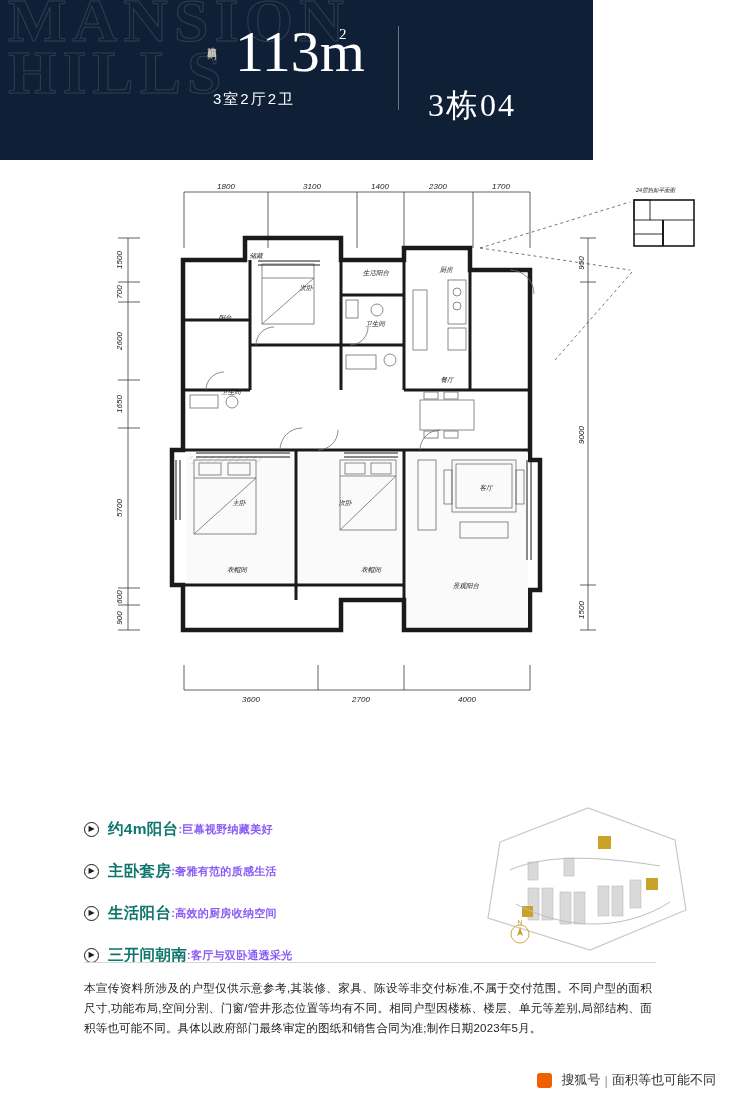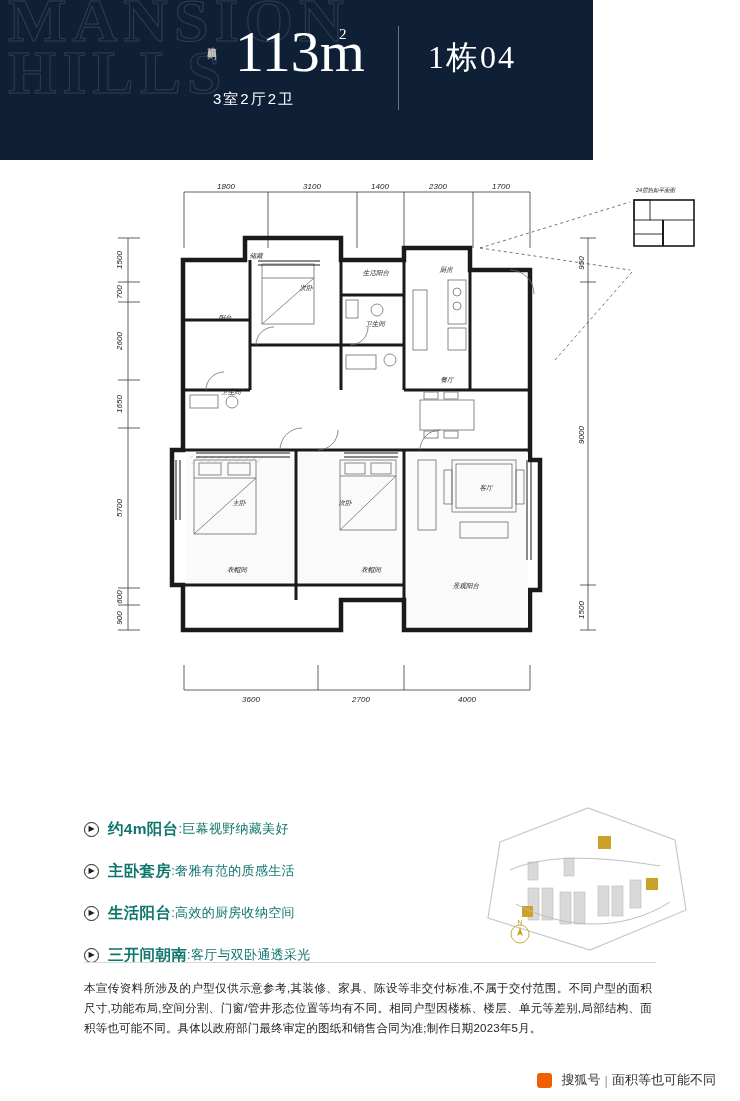--- a/index.html
+++ b/index.html
@@ -86,21 +86,21 @@
     display:flex;align-items:center;height:42px;
   }
   .feat-icon{
     width:13px;height:13px;border-radius:50%;
     border:1px solid #1c1c1c;
     display:inline-flex;align-items:center;justify-content:center;
     font-size:8px;line-height:1;margin-right:9px;flex:none;
     color:#1c1c1c;
   }
   .feat-strong{font-size:15.5px;font-weight:700;color:#0f766e;letter-spacing:.3px;}
-  .feat-rest{font-size:13px;font-weight:400;color:#0f766e;letter-spacing:.3px;}
+  .feat-rest{font-size:11px;font-weight:700;color:#8b5cf6;letter-spacing:.3px;}
 
   
   .sitemap{position:absolute;left:470px;top:800px;width:240px;height:160px;}
 
   
   .divider-line{
     position:absolute;left:84px;top:962px;width:572px;height:1px;background:#d8d8d8;
   }
   .disclaimer{
     position:absolute;left:84px;top:978px;width:568px;
@@ -130,21 +130,21 @@
 <div class="header">
   <div class="ghost">MANSION
 HILLS</div>
   <div class="area-block">
     <div class="area-kicker">建筑面积约</div>
     <div class="area-num">113m</div>
     <div class="area-sup">2</div>
     <div class="area-sub">3室2厅2卫</div>
   </div>
   <div class="divider"></div>
-  <div class="unit1">1栋04</div>
+  <div class="unit2">3栋04</div>
 </div>
 
 <div class="plan-wrap">
 <svg class="plan-svg" width="740" height="620" viewBox="0 0 740 620">
   <defs>
     <pattern id="hatch" width="5" height="5" patternTransform="rotate(45)" patternUnits="userSpaceOnUse">
       <line x1="0" y1="0" x2="0" y2="5" stroke="#b9b9b9" stroke-width="1"></line>
     </pattern>
   </defs>
 

